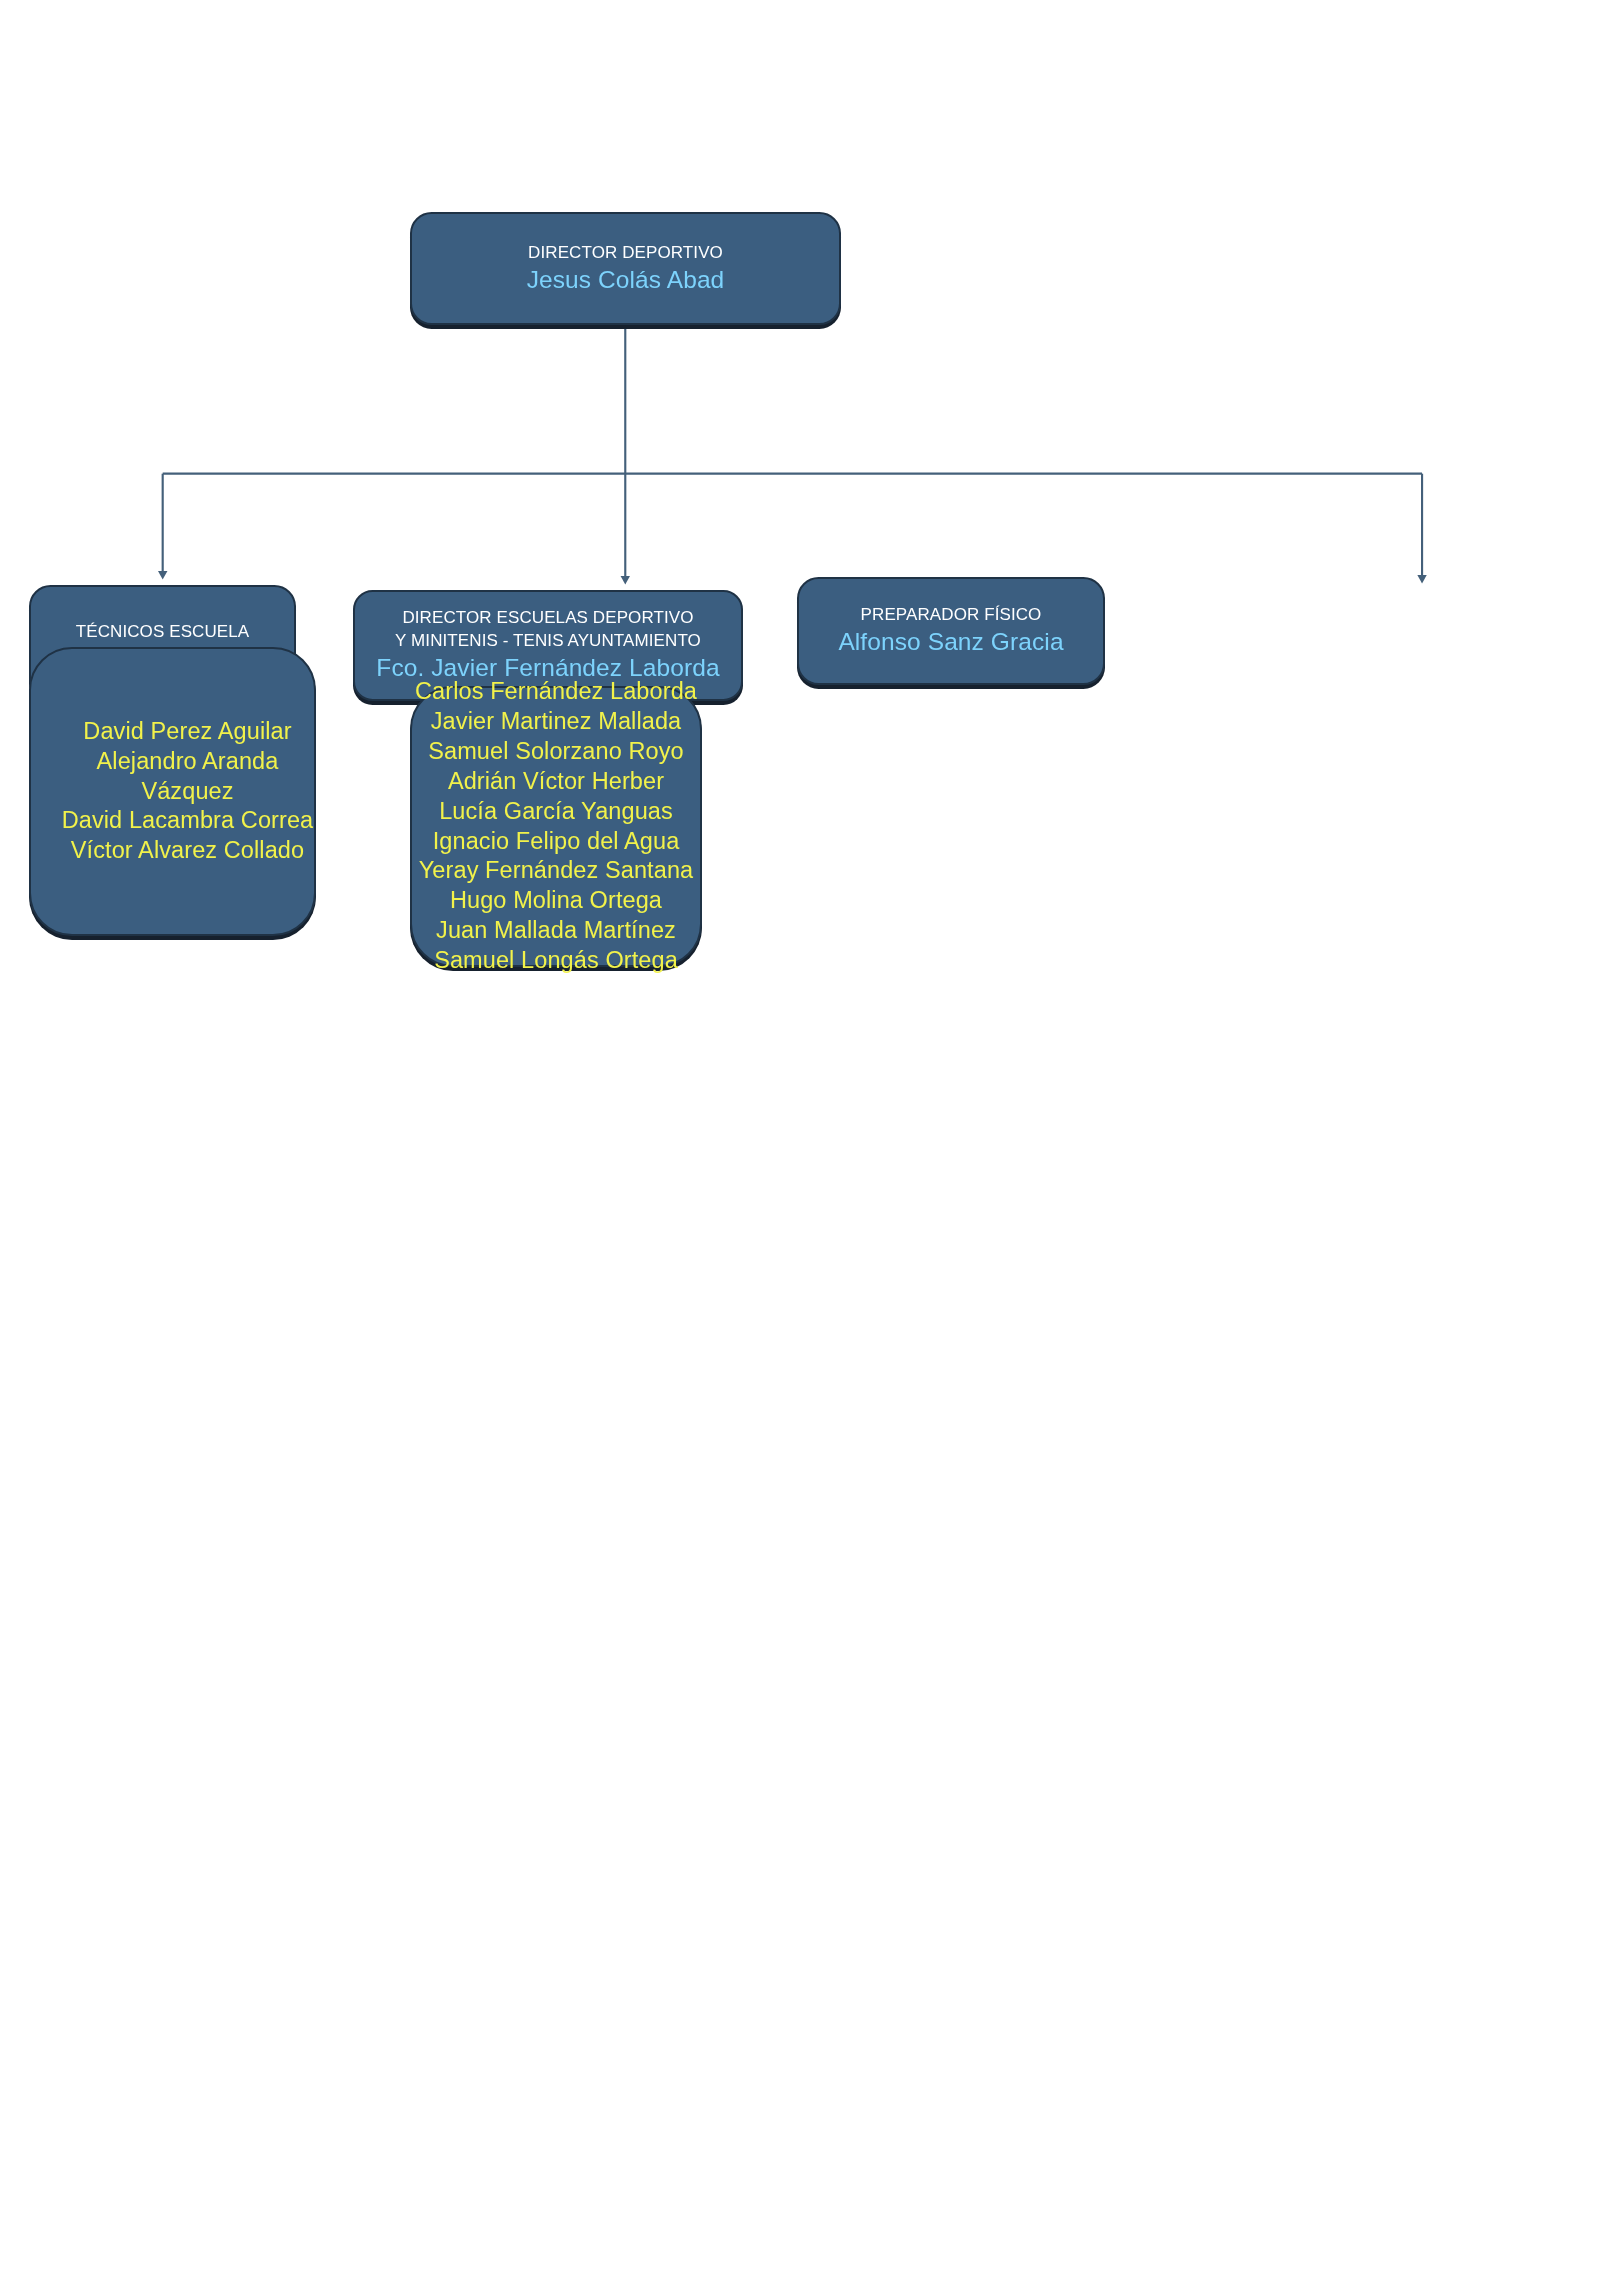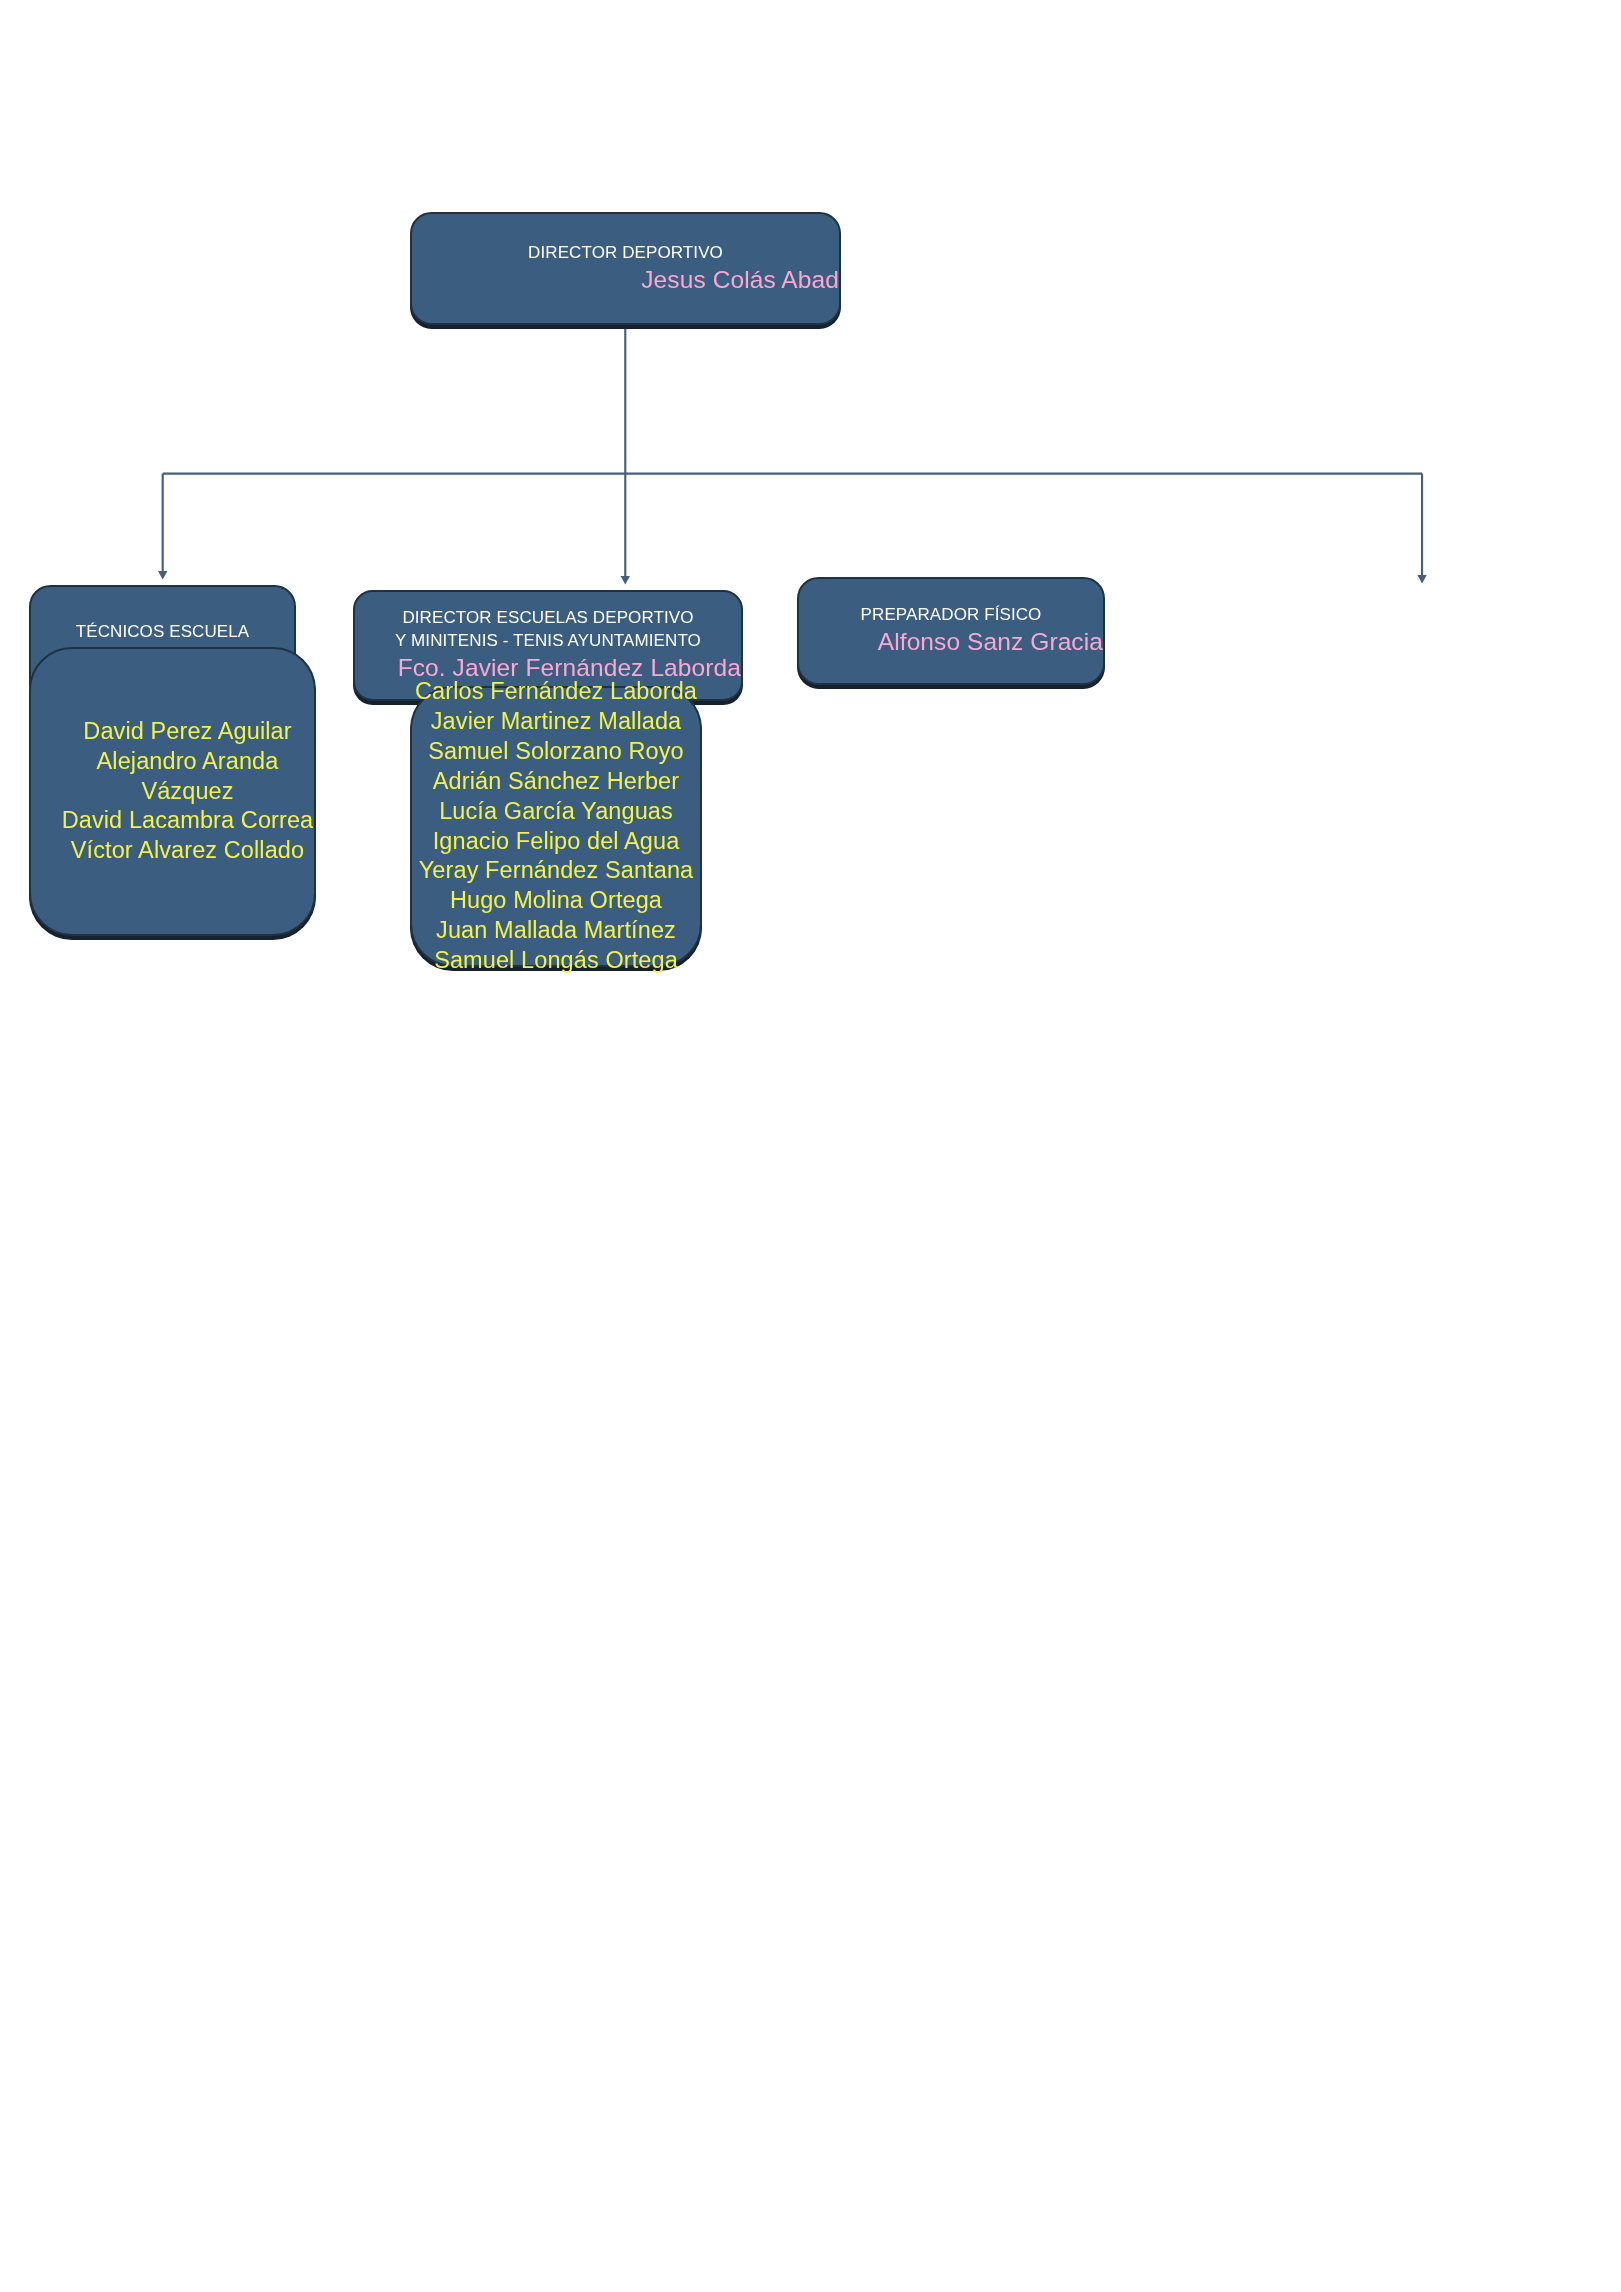--- a/index.html
+++ b/index.html
@@ -43,23 +43,22 @@
     display: block;
     width: 100%;
     line-height: 1.30;
     letter-spacing: 0.1px;
   }
   .role {
     color: #ffffff;
     font-size: 17px;
   }
   .person {
-    color: #f9a8d4;
+    color: #7dd3fc;
     font-size: 24.5px;
-    text-align: right;
   }
   
   #node-director-deportivo {
     left: 410px;
     top: 212px;
     width: 431px;
     height: 113px;
     border-radius: 21.6px;
   }
   
@@ -162,21 +161,21 @@
       <span class="line">David Perez Aguilar</span>
       <span class="line">Alejandro Aranda Vázquez</span>
       <span class="line">David Lacambra Correa</span>
       <span class="line">Víctor Alvarez Collado</span>
     </div>
 
   <div class="node roster" id="node-escuelas-roster">
       <span class="line">Carlos Fernández Laborda</span>
       <span class="line">Javier Martinez Mallada</span>
       <span class="line">Samuel Solorzano Royo</span>
-      <span class="line">Adrián Sánchez Herber</span>
+      <span class="line">Adrián Víctor Herber</span>
       <span class="line">Lucía García Yanguas</span>
       <span class="line">Ignacio Felipo del Agua</span>
       <span class="line">Yeray Fernández Santana</span>
       <span class="line">Hugo Molina Ortega</span>
       <span class="line">Juan Mallada Martínez</span>
       <span class="line">Samuel Longás Ortega</span>
     </div>
 
 </div>
 

